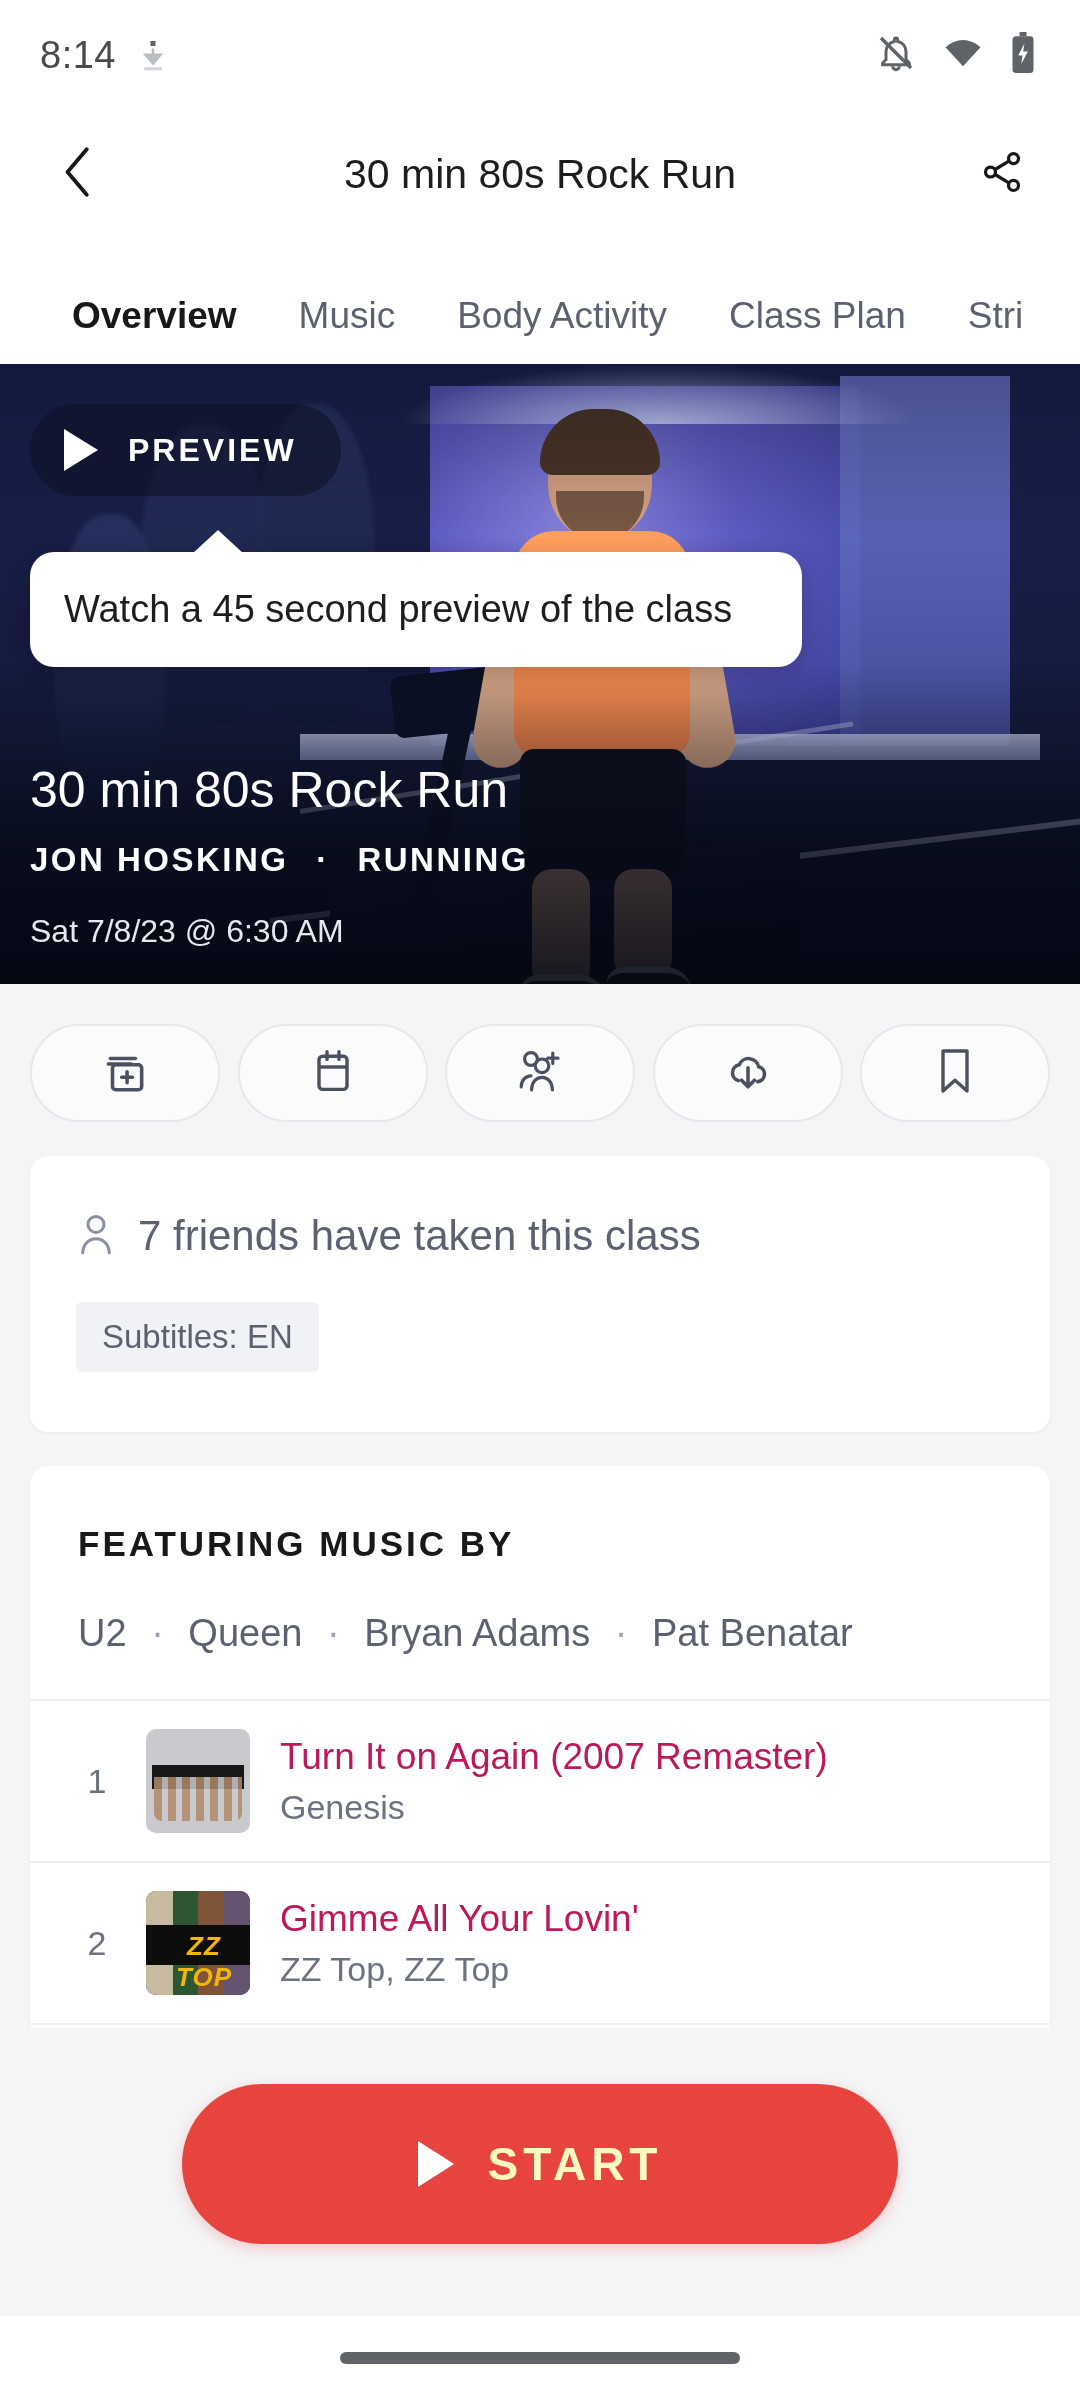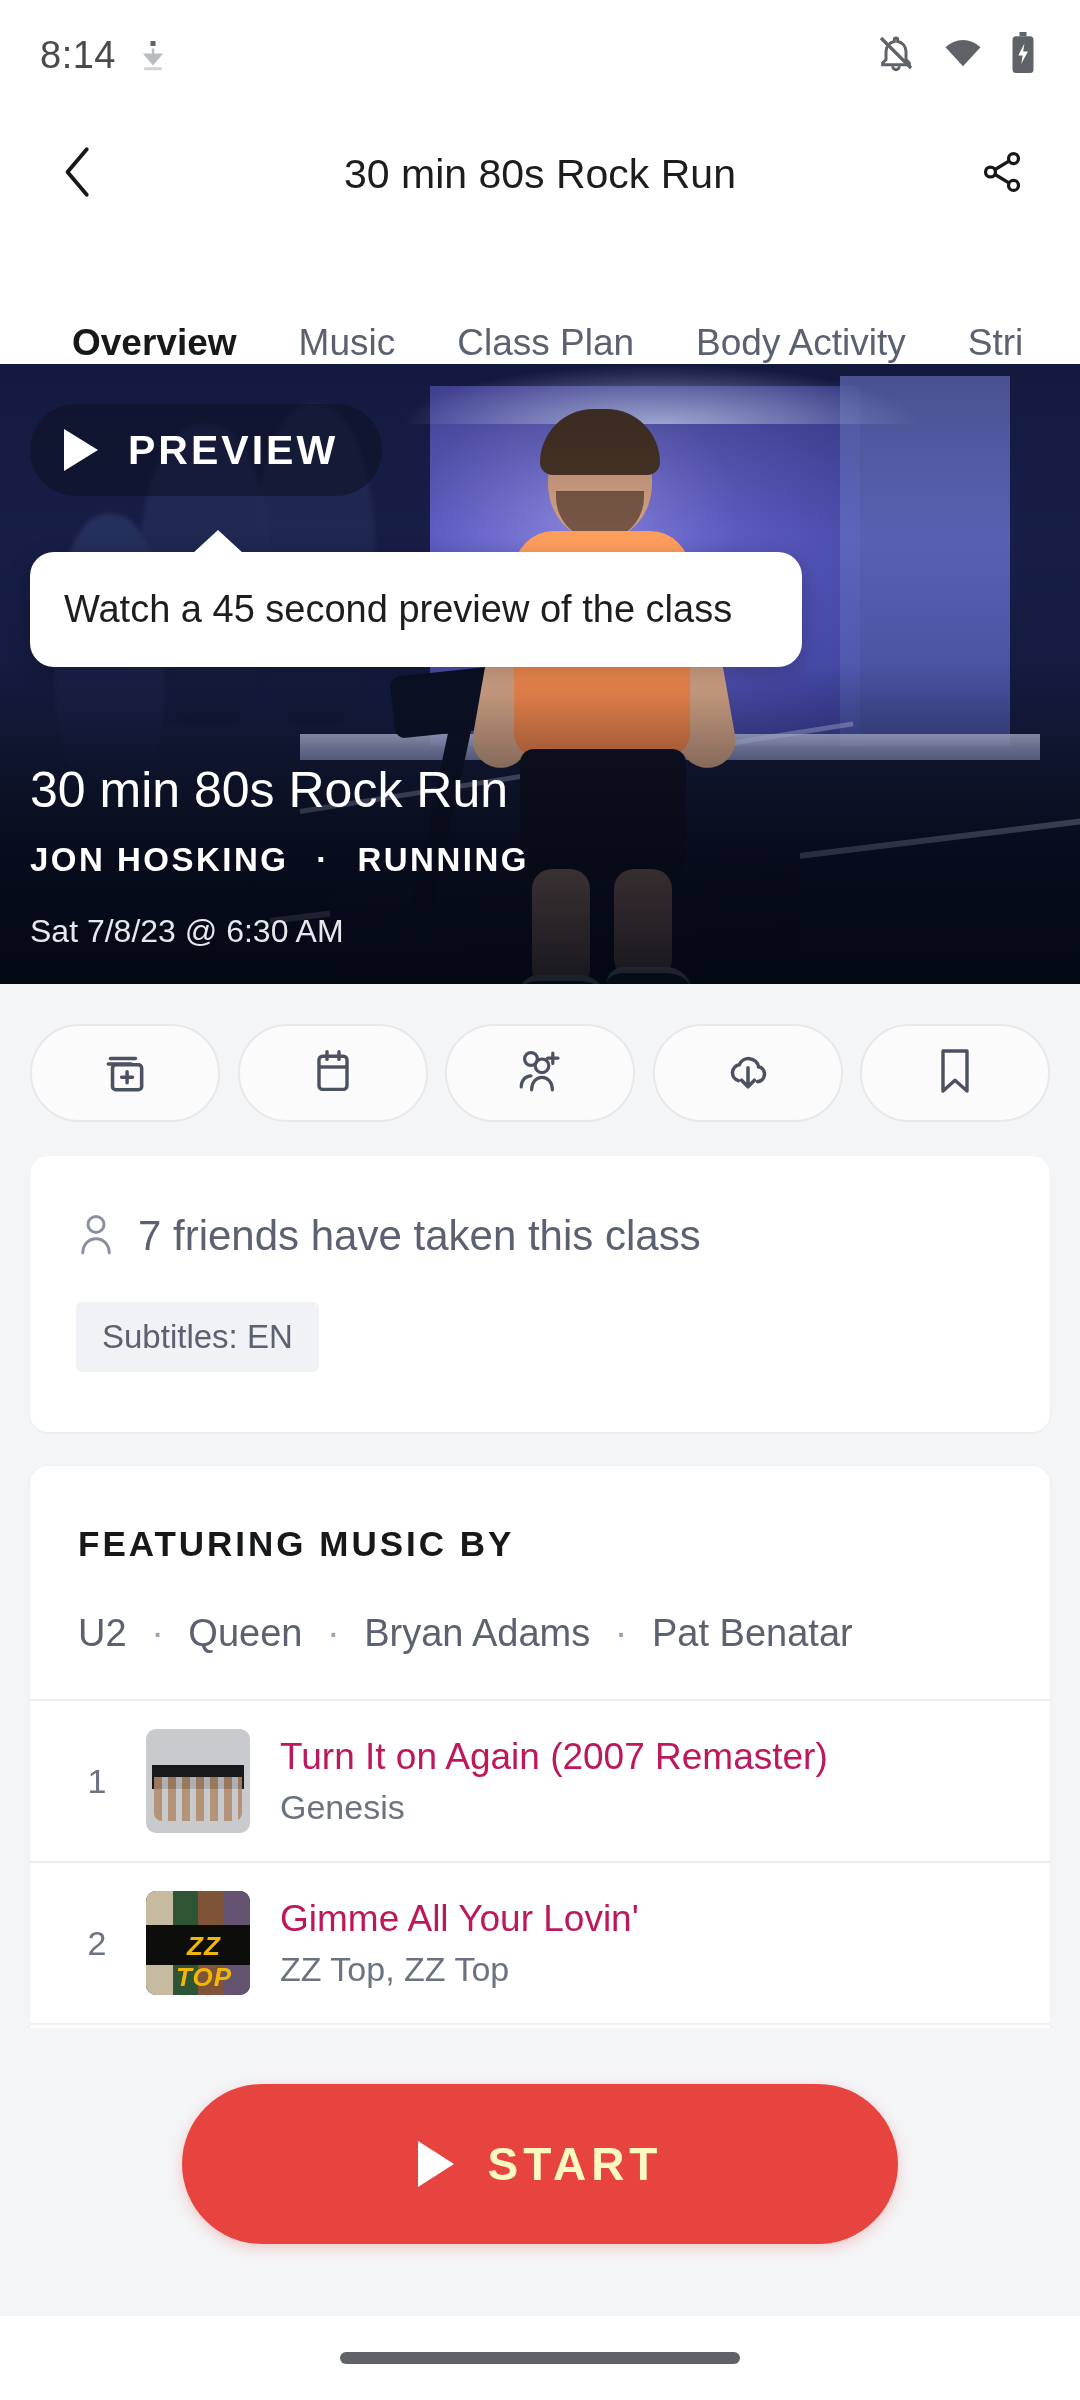--- a/index.html
+++ b/index.html
@@ -31,21 +31,21 @@
   .hdr-title {
     position:absolute; left:0; right:0; text-align:center;
     font-size:41px; color:#1b1d1f; pointer-events:none;
   }
   .icon-btn { width:64px; height:64px; display:flex; align-items:center; justify-content:center; cursor:pointer; }
   .spacer { flex:1; }
 
   
   .tabbar {
     background:#ffffff; height:126px;
-    display:flex; align-items:flex-end; padding-left:72px;
+    display:flex; align-items:center; padding-left:72px;
     gap:62px; overflow:hidden; position:relative;
   }
   .tab {
     font-size:37px; color:#5b6170; white-space:nowrap;
     padding-top:30px; cursor:pointer; position:relative;
   }
   .tab.active { color:#16181a; font-weight:600; }
   .tab.active::after {
     content:""; position:absolute; left:0; right:0; bottom:-36px;
     height:8px; background:#e8443f; border-radius:4px;
@@ -158,21 +158,21 @@
                rgba(4,8,20,0) 48%, rgba(4,8,20,.72) 80%, rgba(4,8,20,.90) 100%);
   }
 
   .preview-btn {
     position:absolute; left:30px; top:40px; height:92px;
     display:flex; align-items:center; gap:30px;
     padding:0 44px 0 34px; border-radius:46px;
     background:rgba(12,16,34,.55); cursor:pointer;
   }
   .preview-label {
-    color:#ffffff; font-size:41px; font-weight:700; letter-spacing:3px;
+    color:#ffffff; font-size:32px; font-weight:700; letter-spacing:3px;
   }
   .play-tri {
     width:0;height:0;border-left:34px solid #fff;
     border-top:21px solid transparent;border-bottom:21px solid transparent;
   }
 
   .tooltip {
     position:absolute; left:30px; top:188px; width:772px;
     background:#ffffff; border-radius:24px;
     padding:36px 34px; box-shadow:0 6px 22px rgba(0,0,0,.22);
@@ -343,22 +343,22 @@
             <line x1="8.4" y1="10.7" x2="15.6" y2="6.3" stroke="#16181a" stroke-width="1.7"></line>
             <line x1="8.4" y1="13.3" x2="15.6" y2="17.7" stroke="#16181a" stroke-width="1.7"></line>
           </svg>
       </span>
     </div>
   </div>
 
   <div class="tabbar">
     <div class="tab active">Overview</div>
     <div class="tab">Music</div>
+    <div class="tab">Body Activity</div>
     <div class="tab">Class Plan</div>
-    <div class="tab">Body Activity</div>
     <div class="tab">Stri</div>
   </div>
 
   <div class="hero">
     <div class="hero-bg">
       <div class="wall"></div>
       <div class="floor"></div>
       <div class="panel-a"></div>
       <div class="panel-b"></div>
       <div class="panel-glow"></div>

